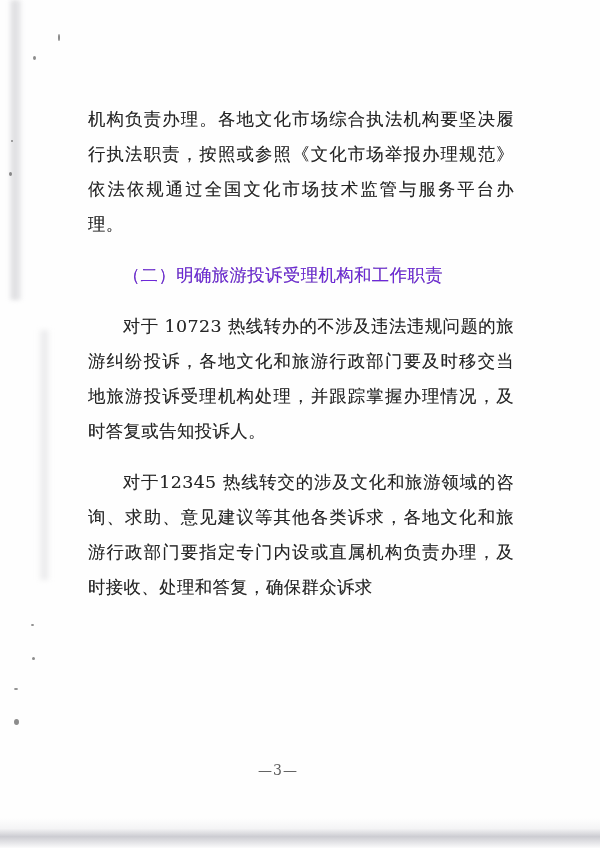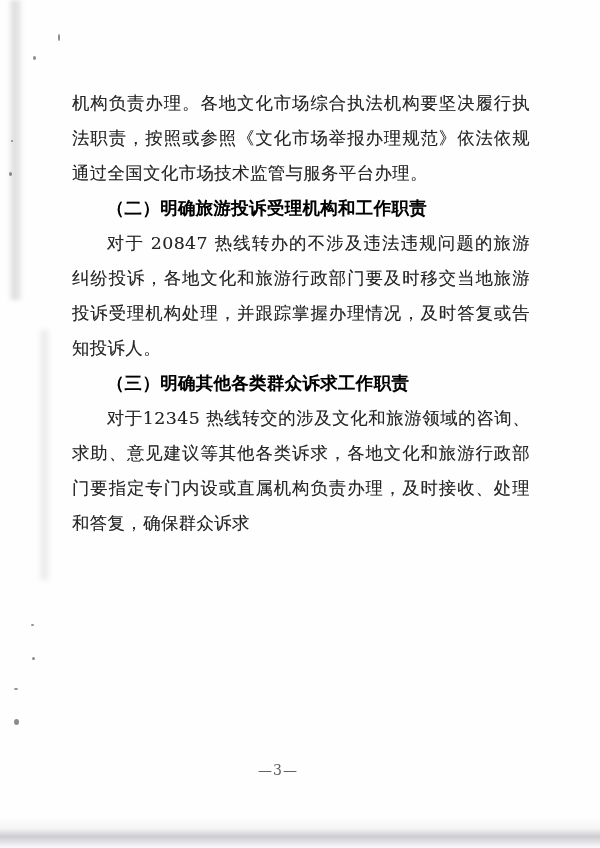--- a/index.html
+++ b/index.html
@@ -69,39 +69,39 @@
 
   
   .content {
     position: absolute;
     left: 72px;
     top: 86px;
     width: 458px;
   }
 
   .para, .heading {
-    margin: 0;
+    margin: 16px;
     font-size: 17.4px;
     line-height: 35px;
     color: #262626;
     text-align: justify;
     text-justify: inter-ideograph;
     letter-spacing: 0.4px;
     font-weight: 500;
     text-shadow: 0 0 0.6px rgba(60,60,60,0.45);
   }
 
   .para {
     text-indent: 2em;
   }
 
   .heading {
     text-indent: 2em;
-    font-weight: 700;
-    color: #000000;
+    font-weight: 400;
+    color: #6d28d9;
   }
 
   
   .page-number {
     position: absolute;
     left: 0;
     top: 762px;
     width: 600px;
     text-align: center;
     padding-right: 44px;
@@ -128,25 +128,24 @@
   <div class="speck" style="left:32px;top:657px;width:3px;height:3px;"></div>
   <div class="speck" style="left:14px;top:688px;width:4px;height:2px;"></div>
   <div class="speck" style="left:14px;top:719px;width:5px;height:6px;"></div>
 
   <div class="content">
 
     <p class="para" style="text-indent:0;">机构负责办理。各地文化市场综合执法机构要坚决履行执法职责，按照或参照《文化市场举报办理规范》依法依规通过全国文化市场技术监管与服务平台办理。</p>
 
     <p class="heading">（二）明确旅游投诉受理机构和工作职责</p>
 
-    <p class="para">对于 20847 热线转办的不涉及违法违规问题的旅游纠纷投诉，各地文化和旅游行政部门要及时移交当地旅游投诉受理机构处理，并跟踪掌握办理情况，及时答复或告知投诉人。</p>
+    <p class="para">对于 10723 热线转办的不涉及违法违规问题的旅游纠纷投诉，各地文化和旅游行政部门要及时移交当地旅游投诉受理机构处理，并跟踪掌握办理情况，及时答复或告知投诉人。</p>
 
 
 
-    <p class="heading">（三）明确其他各类群众诉求工作职责</p>
 
     <p class="para"><span>对于12345 热线转交的涉及文化和旅游领域的咨询、求助、意见建议等其他各类诉求，各地文化和旅游行政部门要指定专门内设或直属机构负责办理，及时接收、处理和答复，确保群众诉求</span></p>
 
   </div>
 
   <div class="page-number">—3—</div>
 
   <div class="scan-shadow-bottom"></div>
 </div>
 

